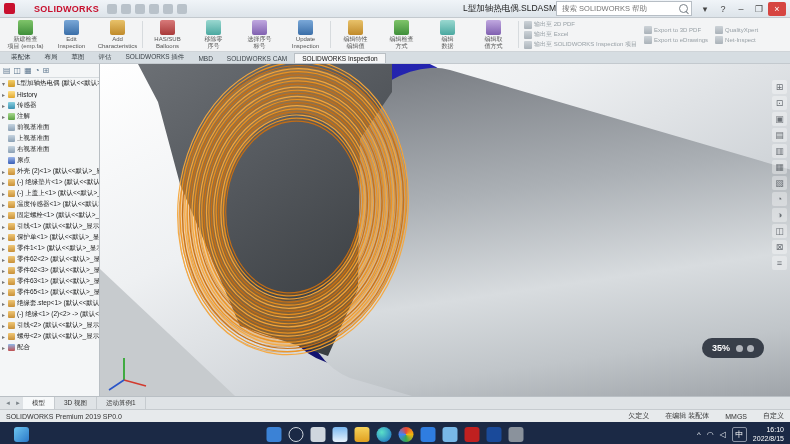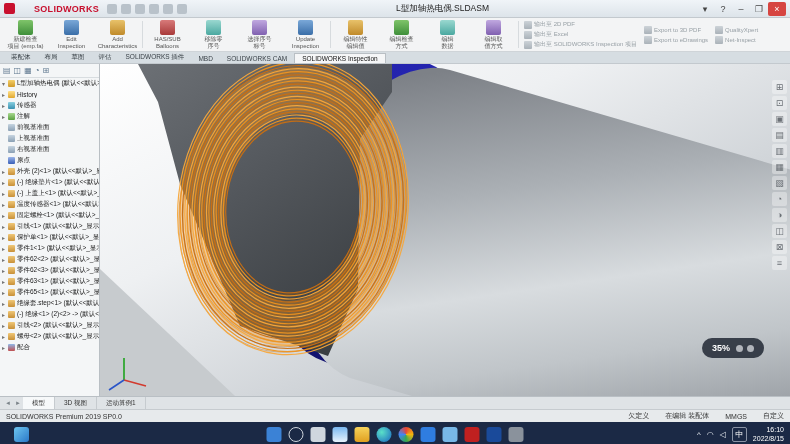--- a/index.html
+++ b/index.html
@@ -6,21 +6,21 @@
   .app{width:790px;height:444px;position:relative;overflow:hidden;
        font-family:"Liberation Sans","DejaVu Sans",sans-serif;background:#e8ecef;
        font-size:8px;color:#333;}
 
   
   .titlebar{height:18px;background:linear-gradient(#f0f4f8,#dde4ea);display:flex;align-items:center;
             border-bottom:1px solid #c3c9ce;padding:0 4px;box-sizing:border-box;}
   .logo-mark{width:11px;height:11px;background:#c8102e;border-radius:2px;margin-right:3px;}
   .logo-text{color:#c8102e;font-weight:bold;font-size:9px;letter-spacing:.3px;margin-right:6px;margin-left:16px;}
   .qa-icon{width:10px;height:10px;background:#b9c2ca;border-radius:2px;margin:0 2px;}
-  .doc-title{flex:1;text-align:center;font-size:8.5px;color:#222;}
+  .doc-title{flex:1;text-align:right;font-size:8.5px;color:#222;}
   .search-box{display:flex;align-items:center;background:#fff;border:1px solid #b7bec5;height:13px;
               width:128px;padding:0 3px;margin-right:4px;}
   .search-box input{border:none;outline:none;font-size:7.5px;width:100%;font-family:inherit;color:#555;background:transparent;}
   .mag{width:7px;height:7px;border:1.2px solid #7a8289;border-radius:50%;position:relative;margin-left:2px;flex:0 0 auto;}
   .mag::after{content:"";position:absolute;width:4px;height:1.2px;background:#7a8289;transform:rotate(45deg);left:5px;top:7px;}
   .winbtn{width:18px;height:14px;text-align:center;line-height:14px;font-size:9px;color:#444;}
   .winbtn.close{color:#fff;background:#d64541;border-radius:2px;}
 
   
   .ribbon{height:34px;background:#f3f4f5;border-bottom:1px solid #cfd4d8;display:flex;align-items:stretch;
@@ -104,20 +104,24 @@
   <div class="titlebar">
     <div class="logo-mark"></div>
     <div class="logo-text">SOLIDWORKS</div>
     <div class="qa-icon"></div>
     <div class="qa-icon"></div>
     <div class="qa-icon"></div>
     <div class="qa-icon"></div>
     <div class="qa-icon"></div>
     <div class="qa-icon"></div>
     <div class="doc-title">L型加轴热电偶.SLDASM</div>
+    <div class="search-box">
+      <input placeholder="搜索 SOLIDWORKS 帮助" style="">
+      <div class="mag"></div>
+    </div>
     <div class="winbtn">▾</div>
     <div class="winbtn">?</div>
     <div class="winbtn">–</div>
     <div class="winbtn">❐</div>
     <div class="winbtn close">×</div>
   </div>
 
   <div class="ribbon">
     <div class="rbtn">
       <div class="ric ic-a"></div>

